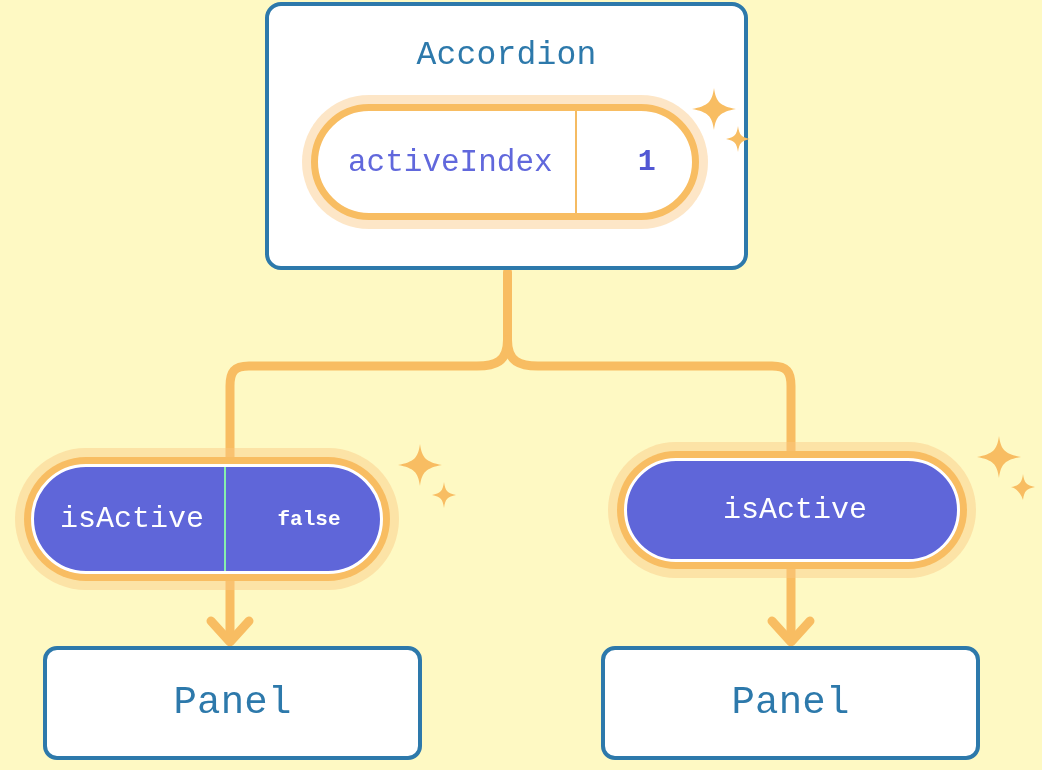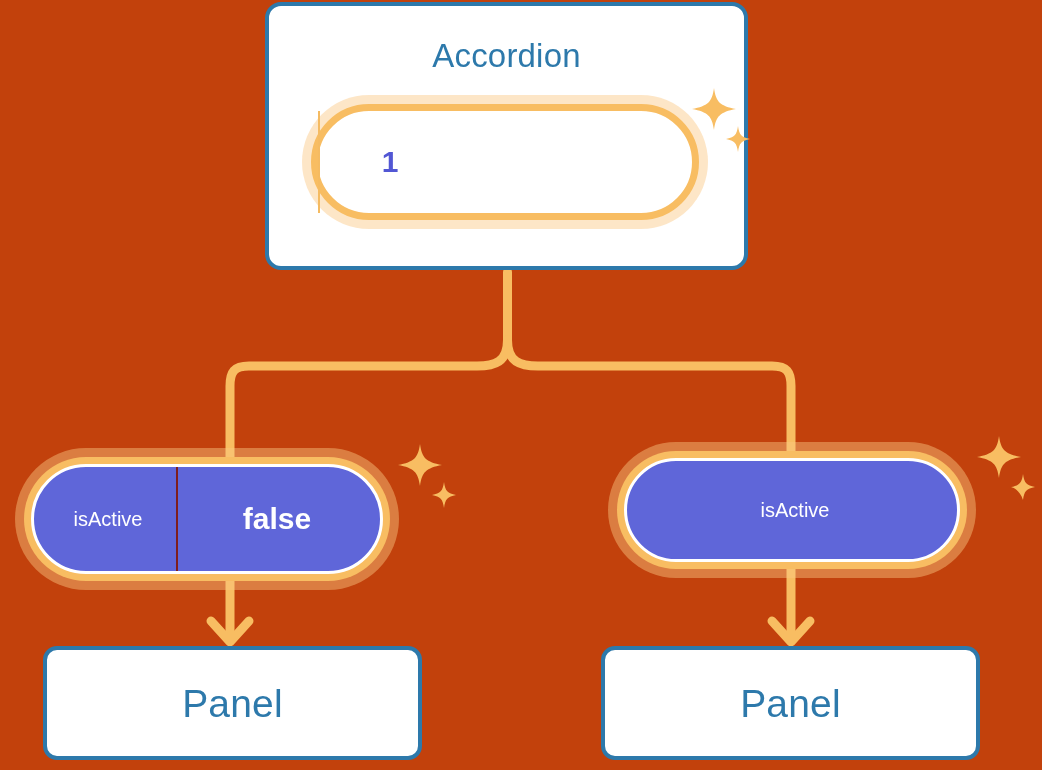--- a/index.html
+++ b/index.html
@@ -4,23 +4,23 @@
 <style>
   html, body {
     margin: 0;
     padding: 0;
     background: #4c686f;
   }
   #stage {
     position: relative;
     width: 1042px;
     height: 770px;
-    background: #c2410c;
+    background: #fef9c3;
     overflow: hidden;
-    font-family: Liberation Sans, sans-serif;
+    font-family: Liberation Mono, monospace;
     -webkit-font-smoothing: antialiased;
   }
 
   
   #connectors {
     position: absolute;
     left: 0; top: 0;
     width: 1042px; height: 770px;
     pointer-events: none;
     z-index: 1;
@@ -114,29 +114,29 @@
   }
   .pill.light .pill-val {
     color: #5257d4;
     font-size: 30px;
     font-weight: bold;
     padding: 0 32px 0 22px;
     border-left: 2px solid #f5bb62;
   }
   .pill.solid .pill-key {
     color: #ffffff;
-    font-size: 20px;
+    font-size: 30px;
     padding: 0 20px 0 26px;
   }
   .pill.solid .pill-val {
     color: #ffffff;
-    font-size: 30px;
+    font-size: 21px;
     font-weight: bold;
-    padding: 0 28px 0 24px;
-    border-left: 2px solid #7f1d1d;
+    padding: 0 28px 0 8px;
+    border-left: 2px solid #86efac;
   }
 
   #pill-active-index {
     left: 311px;
     top: 104px;
     width: 388px;
     height: 116px;
   }
   #pill-active-index .pill-key { flex: 1 1 auto; }
   #pill-active-index .pill-val { flex: 0 0 96px; }
@@ -192,20 +192,21 @@
       <path d="M 772 621 L 791 642 L 810 621"></path>
     </g>
   </svg>
 
   <div class="card" id="accordion-card">
     <div class="card-title">Accordion</div>
   </div>
 
   <div class="pill-wrap" id="pill-active-index">
     <div class="pill light">
+      <div class="pill-key">activeIndex</div>
       <div class="pill-val">1</div>
     </div>
   </div>
 
   <div class="sparkle" style="left:690px; top:88px;">
     <svg width="62" height="70" viewBox="0 0 62 70" aria-hidden="true">
       <path d="M24 0 C26 14, 30 18, 46 21 C30 24, 26 28, 24 42 C22 28, 18 24, 2 21 C18 18, 22 14, 24 0 Z" fill="#f8bd62"></path>
       <path d="M48 38 C49.2 47, 51.6 49.4, 60 51 C51.6 52.6, 49.2 55, 48 64 C46.8 55, 44.4 52.6, 36 51 C44.4 49.4, 46.8 47, 48 38 Z" fill="#f8bd62"></path>
     </svg>
   </div>

